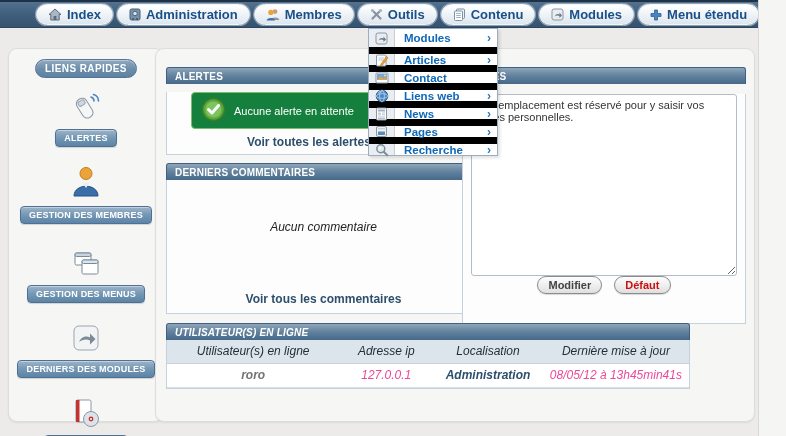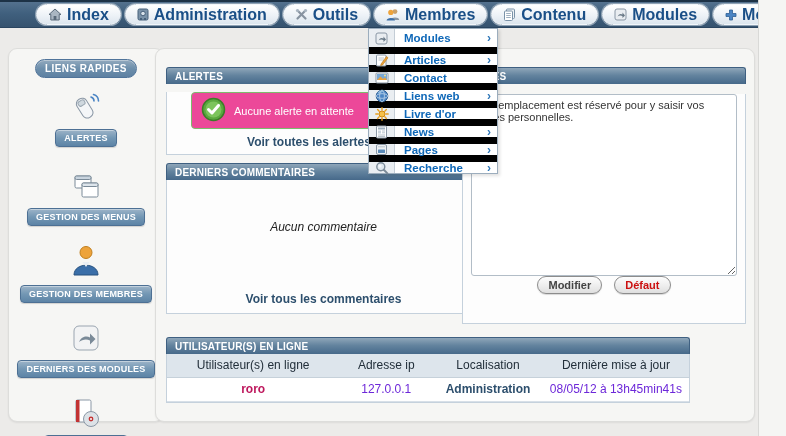--- a/index.html
+++ b/index.html
@@ -23,21 +23,21 @@
     border-bottom:1px solid #2a4560;
     display:flex; align-items:center; padding-left:36px;
   }
   .nav-btn {
     display:flex; align-items:center; gap:5px;
     background:linear-gradient(180deg,#ffffff 0%,#edf2f7 55%,#dde6ee 100%);
     border:1px solid #f2f6fa;
     box-shadow:0 0 0 1px #8fa2b4;
     border-radius:11px; height:21px; padding:0 11px;
     margin-right:4px; cursor:pointer;
-    font-size:16px; font-weight:bold; color:#1a4f87; white-space:nowrap;
+    font-size:13px; font-weight:bold; color:#1a4f87; white-space:nowrap;
   }
   .nav-btn svg { display:block; }
   .nav-btn.extended { margin-left:auto; margin-right:26px; }
   
   .dropdown {
     position:absolute; left:368px; top:28px; width:130px;
     background:#ffffff; border:1px solid #9cadbd; z-index:30;
     box-shadow:2px 2px 3px rgba(0,0,0,0.12);
   }
   .menu-item {
@@ -86,24 +86,24 @@
     background:linear-gradient(180deg,#8fa6b9 0%,#64849f 45%,#46698a 100%);
     border:1px solid #3f6081; border-bottom:none; border-radius:3px 3px 0 0;
     color:#fff; font-size:10px; font-weight:bold; letter-spacing:.2px;
   }
   .panel-body {
     background:#fdfdfd; border:1px solid #c5d1dc; border-top:none;
   }
   .p-alerts   { left:10px; top:18px;  width:286px; }
   .p-comments { left:10px; top:114px; width:315px; }
   .p-notes    { left:306px; top:18px; width:284px; }
-  .p-users    { left:10px; top:288px; width:524px; }
+  .p-users    { left:10px; top:274px; width:524px;font-style:italic; }
   .alert-ok {
     margin:8px 24px 3px; height:37px; border-radius:4px;
-    background:#ec4899; border:1px solid #7dbb6d;
+    background:#15803d; border:1px solid #7dbb6d;
     display:flex; align-items:center; gap:8px; padding-left:9px;
     color:#fff; font-size:11px;
   }
   .panel-link {
     display:block; text-align:center; padding:3px 0 5px;
     color:#2d4f6d; font-size:12px; font-weight:bold; cursor:pointer;
     text-decoration:none;
   }
   .comments-body { height:134px; position:relative; }
   .empty-msg {
@@ -127,24 +127,24 @@
     box-shadow:0 1px 1px rgba(0,0,0,.15);
   }
   .mini-btn.danger { color:#cc1010; }
   
   .users-table { width:100%; border-collapse:collapse; background:#fff; }
   .users-table th {
     background:#dde5ec; height:23px; font-size:12px; font-weight:normal;
     color:#222f3a; border-bottom:1px solid #c6d1da; text-align:center;
   }
   .users-table td {
-    height:24px; font-size:12px; color:#6d28d9; text-align:center;
+    height:24px; font-size:12px; color:#ec4899; text-align:center;
     border-bottom:1px solid #d8e0e8;
   }
-  .users-table td.user { color:#be185d; font-weight:bold; cursor:pointer; }
+  .users-table td.user { color:#737373; font-weight:bold; cursor:pointer; }
   .users-table td.loc  { color:#2d4f6d; font-weight:bold; }
 </style>
 </head>
 <body>
 
 <div class="navbar">
   <div class="nav-btn">
     <span>
         <svg width="14" height="13" viewBox="0 0 14 13">
           <path d="M7 1 L13 6.5 H11.2 V12 H2.8 V6.5 H1 Z" fill="#aab6c2" stroke="#5a6a7a" stroke-width="1"></path>
@@ -156,44 +156,44 @@
   <div class="nav-btn">
     <span>
         <svg width="12" height="13" viewBox="0 0 12 13">
           <rect x="1" y="1" width="10" height="11" rx="1.5" fill="#7a92a8" stroke="#46607a"></rect>
           <circle cx="6" cy="5.5" r="2.3" fill="#d8e2ea" stroke="#46607a"></circle>
           <rect x="3" y="10" width="2" height="2" fill="#46607a"></rect>
           <rect x="7" y="10" width="2" height="2" fill="#46607a"></rect>
         </svg>
       </span>
     <span>Administration</span>
+  </div>
+  <div class="nav-btn">
+    <span>
+        <svg width="14" height="13" viewBox="0 0 14 13">
+          <circle cx="9" cy="3.6" r="2.4" fill="#c9a06a"></circle>
+          <path d="M4.8 12 C4.8 8.8 13.2 8.8 13.2 12 Z" fill="#8a97a5"></path>
+          <circle cx="4.8" cy="4.4" r="2.6" fill="#eda33b"></circle>
+          <path d="M0.6 12.6 C0.6 9 9 9 9 12.6 Z" fill="#3a6ea8"></path>
+        </svg>
+      </span>
+    <span>Membres</span>
   </div>
   <div class="nav-btn">
     <span>
         <svg width="13" height="13" viewBox="0 0 13 13">
           <g stroke="#8793a0" stroke-width="2.2" stroke-linecap="round">
             <line x1="2.5" y1="2.5" x2="10.5" y2="10.5"></line>
             <line x1="10.5" y1="2.5" x2="2.5" y2="10.5"></line>
           </g>
           <circle cx="2.5" cy="2.5" r="1.6" fill="#aab6c2"></circle>
           <circle cx="10.5" cy="2.5" r="1.6" fill="#aab6c2"></circle>
         </svg>
       </span>
     <span>Outils</span>
-  </div>
-  <div class="nav-btn">
-    <span>
-        <svg width="14" height="13" viewBox="0 0 14 13">
-          <circle cx="9" cy="3.6" r="2.4" fill="#c9a06a"></circle>
-          <path d="M4.8 12 C4.8 8.8 13.2 8.8 13.2 12 Z" fill="#8a97a5"></path>
-          <circle cx="4.8" cy="4.4" r="2.6" fill="#eda33b"></circle>
-          <path d="M0.6 12.6 C0.6 9 9 9 9 12.6 Z" fill="#3a6ea8"></path>
-        </svg>
-      </span>
-    <span>Membres</span>
   </div>
   <div class="nav-btn">
     <span>
         <svg width="13" height="13" viewBox="0 0 13 13">
           <rect x="3.5" y="1" width="8" height="9.5" rx="1" fill="#eef2f6" stroke="#7a92a8"></rect>
           <rect x="1.5" y="3" width="8" height="9.5" rx="1" fill="#ffffff" stroke="#7a92a8"></rect>
           <line x1="3.2" y1="5.5" x2="7.8" y2="5.5" stroke="#9fb0c0"></line>
           <line x1="3.2" y1="7.5" x2="7.8" y2="7.5" stroke="#9fb0c0"></line>
           <line x1="3.2" y1="9.5" x2="7.8" y2="9.5" stroke="#9fb0c0"></line>
         </svg>
@@ -229,37 +229,37 @@
           <g transform="rotate(-32 16 18)">
             <rect x="11" y="8" width="11" height="21" rx="5" fill="#f4f6f8" stroke="#8a97a5"></rect>
             <rect x="13" y="10" width="7" height="5" rx="2" fill="#cfd8df" stroke="#9aa7b2"></rect>
           </g>
           <path d="M23 7 q3 1 3 4" stroke="#4a84c4" stroke-width="1.6" fill="none" stroke-linecap="round"></path>
           <path d="M25.5 4.5 q5 1.5 5 6.5" stroke="#4a84c4" stroke-width="1.6" fill="none" stroke-linecap="round"></path>
         </svg></span>
     <span class="side-btn">ALERTES</span>
   </div>
 
+  <div class="side-entry mt18">
+    <span class="s-icon"><svg width="34" height="34" viewBox="0 0 34 34">
+          <circle cx="17" cy="8.5" r="6" fill="#eda33b" stroke="#c07f1e"></circle>
+          <path d="M5 31 C5 18 29 18 29 31 Z" fill="#3a6ea8" stroke="#27517f"></path>
+          <path d="M13.5 18 L17 23 L20.5 18 Z" fill="#e8eef4"></path>
+        </svg></span>
+    <span class="side-btn">GESTION DES MEMBRES</span>
+  </div>
+
   <div class="side-entry mt26">
     <span class="s-icon"><svg width="34" height="28" viewBox="0 0 34 28">
           <rect x="6" y="3" width="16" height="12" rx="1.5" fill="#ffffff" stroke="#7a8a98"></rect>
           <rect x="6" y="3" width="16" height="3.5" rx="1.5" fill="#c9d4de" stroke="#7a8a98"></rect>
           <rect x="13" y="10" width="16" height="14" rx="1.5" fill="#ffffff" stroke="#7a8a98"></rect>
           <rect x="13" y="10" width="16" height="3.5" rx="1.5" fill="#dde5ec" stroke="#7a8a98"></rect>
         </svg></span>
     <span class="side-btn">GESTION DES MENUS</span>
-  </div>
-
-  <div class="side-entry mt18">
-    <span class="s-icon"><svg width="34" height="34" viewBox="0 0 34 34">
-          <circle cx="17" cy="8.5" r="6" fill="#eda33b" stroke="#c07f1e"></circle>
-          <path d="M5 31 C5 18 29 18 29 31 Z" fill="#3a6ea8" stroke="#27517f"></path>
-          <path d="M13.5 18 L17 23 L20.5 18 Z" fill="#e8eef4"></path>
-        </svg></span>
-    <span class="side-btn">GESTION DES MEMBRES</span>
   </div>
 
   <div class="side-entry mt20">
     <span class="s-icon"><svg width="30" height="30" viewBox="0 0 30 30">
           <rect x="3" y="3" width="24" height="24" rx="5" fill="#f2f3f4" stroke="#9aa5b0"></rect>
           <path d="M8 19 C10.5 13 16 12.5 19 14.5 L19 10.5 L24.5 16 L19 21.5 L19 17.5 C15.5 15.5 11 16.5 8 19 Z" fill="#7a8a98"></path>
         </svg></span>
     <span class="side-btn">DERNIERS DES MODULES</span>
   </div>
 
@@ -381,39 +381,20 @@
           <circle cx="7" cy="7" r="5.8" fill="#4a84c4" stroke="#2f5f94"></circle>
           <ellipse cx="7" cy="7" rx="5.8" ry="2.3" fill="none" stroke="#bcd4ea" stroke-width="0.8"></ellipse>
           <ellipse cx="7" cy="7" rx="2.4" ry="5.8" fill="none" stroke="#bcd4ea" stroke-width="0.8"></ellipse>
           <path d="M2.2 4 A5.8 5.8 0 0 1 9 1.6 C8 3.4 5 4.6 2.2 4 Z" fill="#9fc4e4" opacity="0.8"></path>
         </svg>
       </span>
     <span class="menu-label">Liens web</span>
     <span class="menu-arrow">›</span>
   </div>
 
-  <div class="menu-item">
-    <span class="menu-icon-cell">
-        <svg width="14" height="14" viewBox="0 0 14 14">
-          <g stroke="#e8a020" stroke-width="1.4" stroke-linecap="round">
-            <line x1="7" y1="0.8" x2="7" y2="3"></line>
-            <line x1="7" y1="11" x2="7" y2="13.2"></line>
-            <line x1="0.8" y1="7" x2="3" y2="7"></line>
-            <line x1="11" y1="7" x2="13.2" y2="7"></line>
-            <line x1="2.6" y1="2.6" x2="4.2" y2="4.2"></line>
-            <line x1="9.8" y1="9.8" x2="11.4" y2="11.4"></line>
-            <line x1="11.4" y1="2.6" x2="9.8" y2="4.2"></line>
-            <line x1="4.2" y1="9.8" x2="2.6" y2="11.4"></line>
-          </g>
-          <circle cx="7" cy="7" r="3" fill="#f6c14a" stroke="#d28c14"></circle>
-        </svg>
-      </span>
-    <span class="menu-label">Livre d'or</span>
-    <span class="menu-arrow"></span>
-  </div>
 
   <div class="menu-item">
     <span class="menu-icon-cell">
         <svg width="13" height="14" viewBox="0 0 13 14">
           <rect x="1.5" y="1" width="10" height="12" rx="1" fill="#ffffff" stroke="#8a97a5"></rect>
           <rect x="3" y="2.5" width="7" height="2" fill="#9fb0c0"></rect>
           <rect x="3" y="5.5" width="3" height="3" fill="#c9d4de"></rect>
           <line x1="7" y1="6" x2="10" y2="6" stroke="#b9c3cc"></line>
           <line x1="7" y1="7.8" x2="10" y2="7.8" stroke="#b9c3cc"></line>
           <line x1="3" y1="10" x2="10" y2="10" stroke="#b9c3cc"></line>

